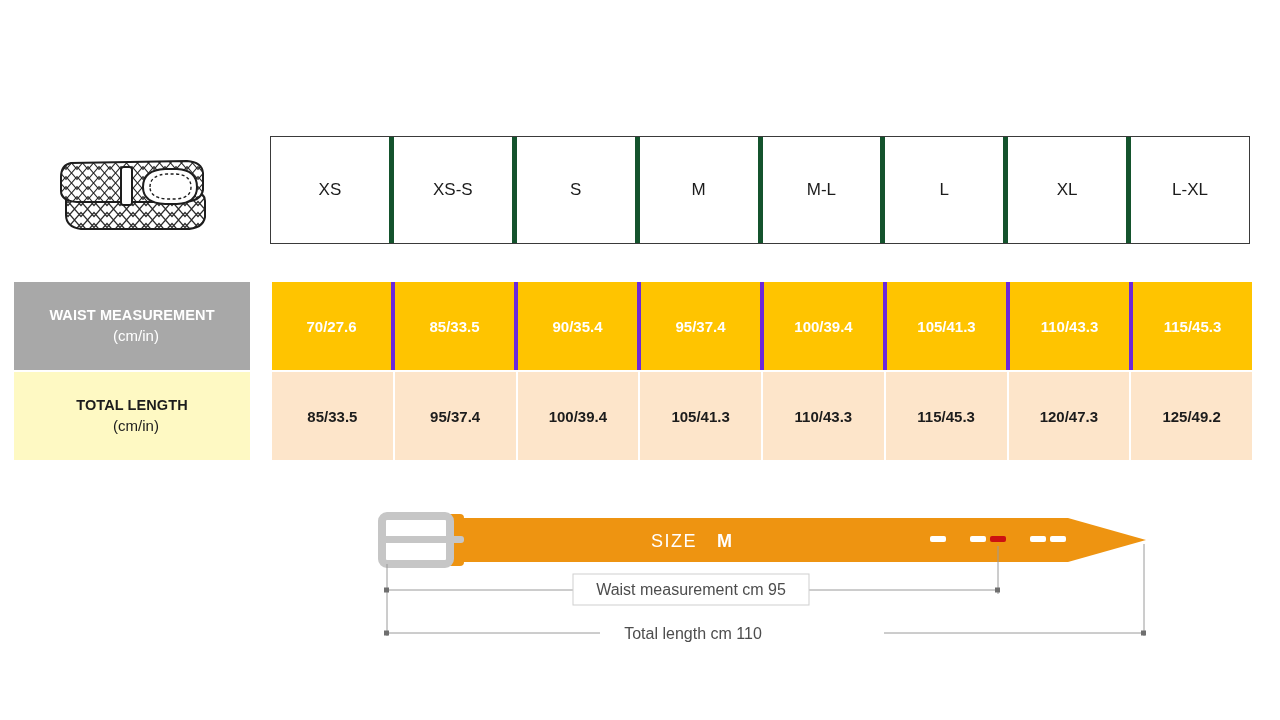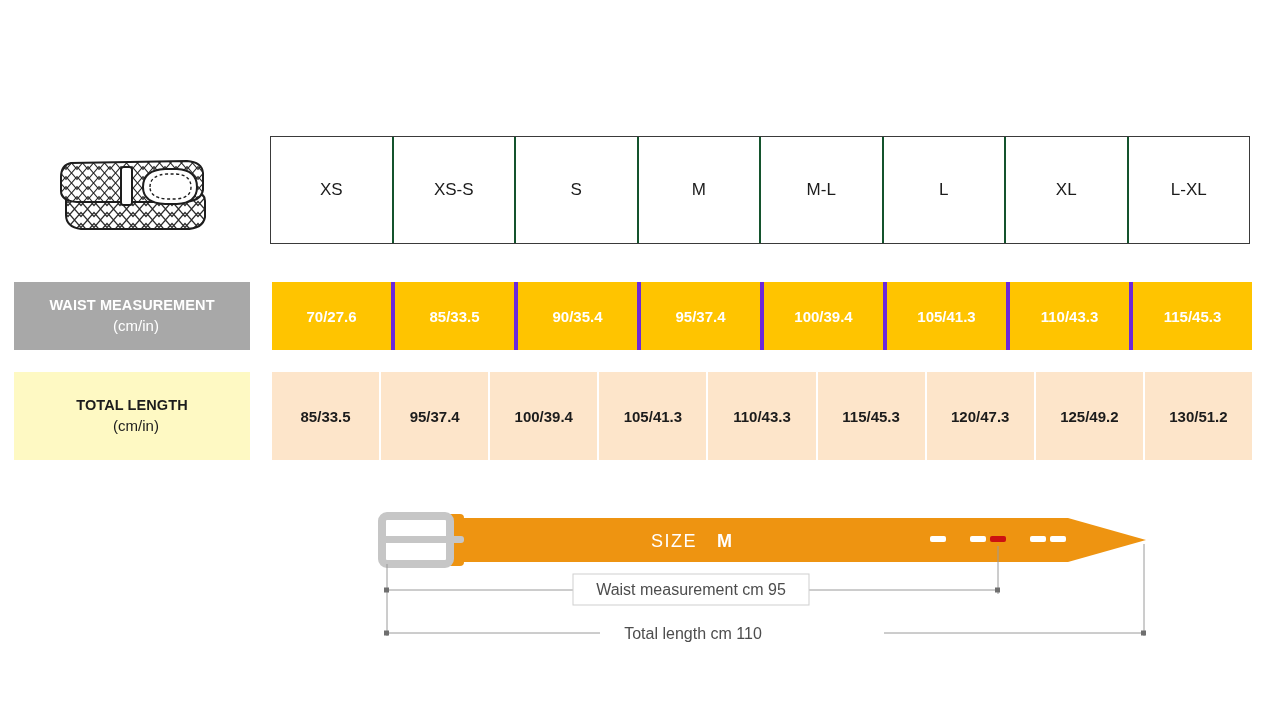--- a/index.html
+++ b/index.html
@@ -30,38 +30,38 @@
     left: 270px;
     top: 136px;
     width: 980px;
     height: 108px;
     display: flex;
     border: 1px solid #3a3a3a;
     box-sizing: border-box;
   }
   .size-head-cell {
     flex: 1 1 0;
-    border-right: 2px solid #14532d;
+    border-right: 5px solid #14532d;
     display: flex;
     align-items: center;
     justify-content: center;
     font-size: 17px;
     color: #1c1c1c;
     box-sizing: border-box;
   }
   .size-head-cell:last-child { border-right: none; }
 
   
   .meas-row {
     position: absolute;
     left: 14px;
     display: flex;
     align-items: stretch;
   }
-  .meas-row.waist { top: 282px; height: 68px; }
+  .meas-row.waist { top: 282px; height: 88px; }
   .meas-row.length { top: 372px; height: 88px; }
 
   .meas-label {
     width: 236px;
     margin-right: 22px;
     display: flex;
     flex-direction: column;
     align-items: center;
     justify-content: center;
     box-sizing: border-box;
@@ -170,21 +170,20 @@
   </div>
   <div class="meas-cells cells-length">
     <div class="meas-cell">85/33.5</div>
     <div class="meas-cell">95/37.4</div>
     <div class="meas-cell">100/39.4</div>
     <div class="meas-cell">105/41.3</div>
     <div class="meas-cell">110/43.3</div>
     <div class="meas-cell">115/45.3</div>
     <div class="meas-cell">120/47.3</div>
     <div class="meas-cell">125/49.2</div>
-    <div class="meas-cell">130/51.2</div>
   </div>
 </div>
 
 <div class="belt-diagram">
   <svg viewBox="0 0 800 160" width="800" height="160">
 
     <path d="M 82 18 L 700 18 L 778 40 L 700 62 L 82 62 Z" fill="#ee9411"></path>
 
     <rect x="76" y="14" width="20" height="52" rx="4" fill="#ee9411"></rect>
 

